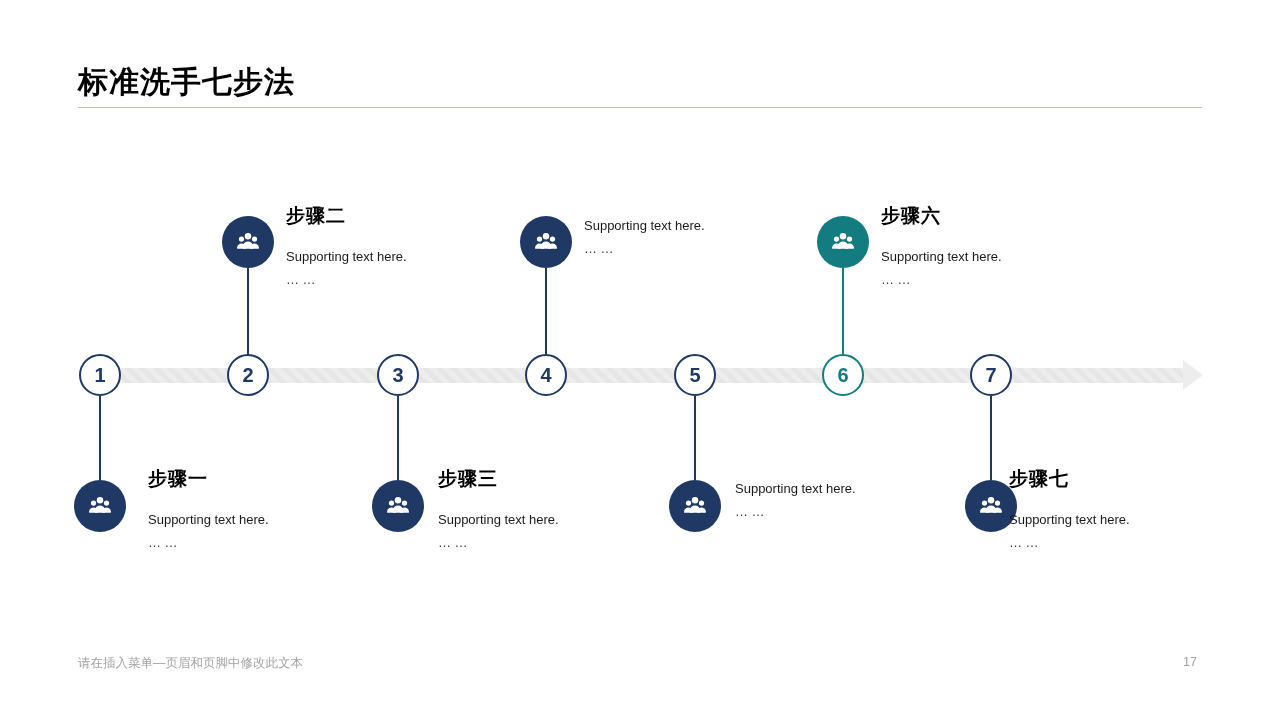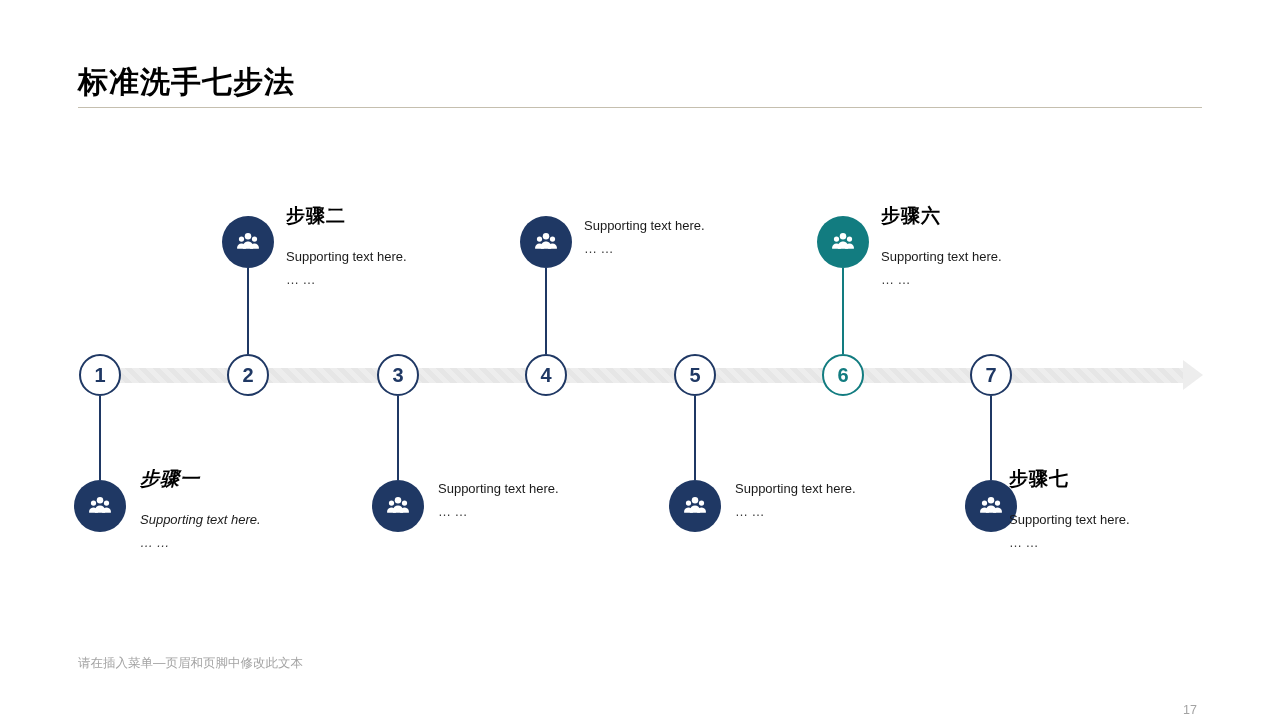--- a/index.html
+++ b/index.html
@@ -46,21 +46,21 @@
   .step-label {
     font-size:19px; font-weight:800; color:#000; line-height:26px;
     margin-bottom:19px; letter-spacing:1px;
   }
   .step-support { font-size:13px; color:#1a1a1a; line-height:17px;margin-top:14px; }
   .step-more { font-size:13px; color:#3a3a3a; line-height:17px; margin-top:6px; }
   .footer-text {
     position:absolute; left:78px; top:655px; font-size:12.5px; color:#a3a3a3;
   }
   .page-number {
-    position:absolute; right:83px; top:655px; font-size:12.5px; color:#a3a3a3;margin-top:48px;
+    position:absolute; right:83px; top:655px; font-size:12.5px; color:#a3a3a3;
   }
 </style>
 </head>
 <body>
 
 <div class="slide">
 
   <div class="title">标准洗手七步法</div>
   <div class="title-rule"></div>
 
@@ -73,21 +73,21 @@
     <div class="icon-circle" style="left:74px; top:480px;">
       <svg viewBox="0 0 24 24">
           <circle cx="6.8" cy="9.6" r="2.1"></circle>
           <path d="M3.3 16.4c0-1.9 1.6-3.3 3.5-3.3s3.5 1.4 3.5 3.3v.9H3.3z"></path>
           <circle cx="17.2" cy="9.6" r="2.1"></circle>
           <path d="M13.7 16.4c0-1.9 1.6-3.3 3.5-3.3s3.5 1.4 3.5 3.3v.9h-7z"></path>
           <circle cx="12" cy="7.4" r="2.6"></circle>
           <path d="M7.9 15.6c0-2.3 1.8-4.1 4.1-4.1s4.1 1.8 4.1 4.1v1.7H7.9z"></path>
         </svg>
     </div>
-    <div class="text-block" style="left:140px; top:466px;font-style:italic;">
+    <div class="text-block" style="left:148px; top:466px;">
       <div class="step-label">步骤一</div>
       <div class="step-support">Supporting text here.</div>
       <div class="step-more">… …</div>
     </div>
   </div>
 
   <div class="step" style="--accent: #1f3864;">
     <div class="num-circle" style="left:227px; top:354px;">2</div>
     <div class="connector" style="left:247px; top:268px; height:86px;"></div>
     <div class="icon-circle" style="left:222px; top:216px;">
@@ -114,20 +114,21 @@
       <svg viewBox="0 0 24 24">
           <circle cx="6.8" cy="9.6" r="2.1"></circle>
           <path d="M3.3 16.4c0-1.9 1.6-3.3 3.5-3.3s3.5 1.4 3.5 3.3v.9H3.3z"></path>
           <circle cx="17.2" cy="9.6" r="2.1"></circle>
           <path d="M13.7 16.4c0-1.9 1.6-3.3 3.5-3.3s3.5 1.4 3.5 3.3v.9h-7z"></path>
           <circle cx="12" cy="7.4" r="2.6"></circle>
           <path d="M7.9 15.6c0-2.3 1.8-4.1 4.1-4.1s4.1 1.8 4.1 4.1v1.7H7.9z"></path>
         </svg>
     </div>
     <div class="text-block" style="left:438px; top:466px;">
+      <div class="step-label">步骤三</div>
       <div class="step-support">Supporting text here.</div>
       <div class="step-more">… …</div>
     </div>
   </div>
 
   <div class="step" style="--accent: #1f3864;">
     <div class="num-circle" style="left:525px; top:354px;">4</div>
     <div class="connector" style="left:545px; top:268px; height:86px;"></div>
     <div class="icon-circle" style="left:520px; top:216px;">
       <svg viewBox="0 0 24 24">

